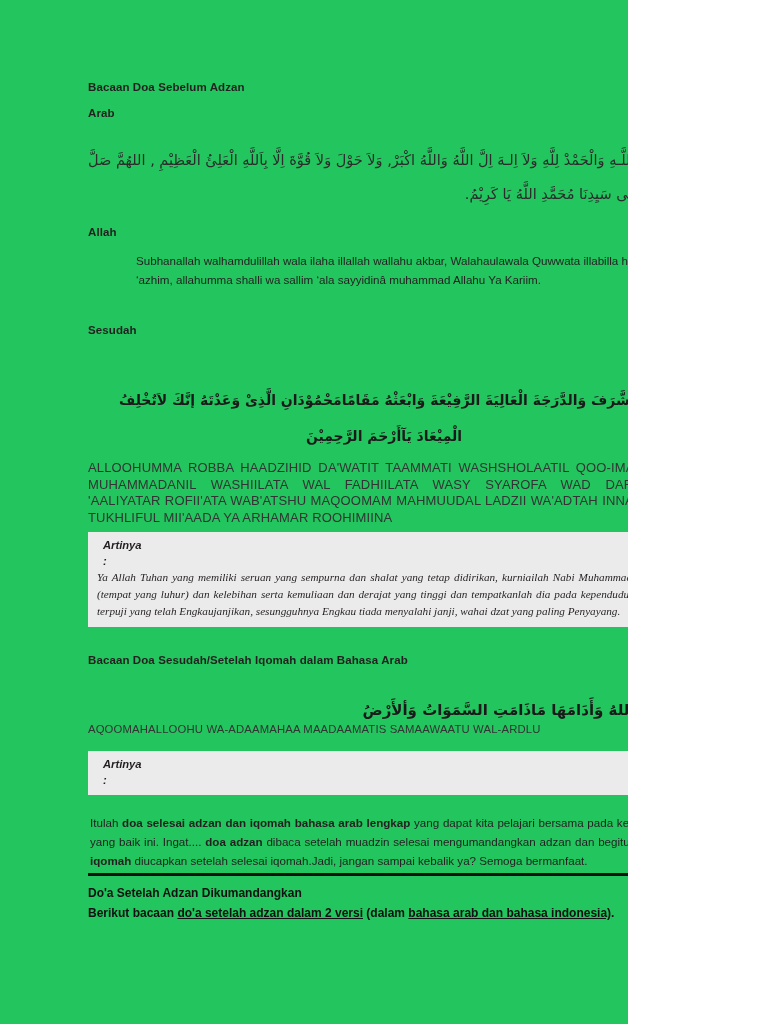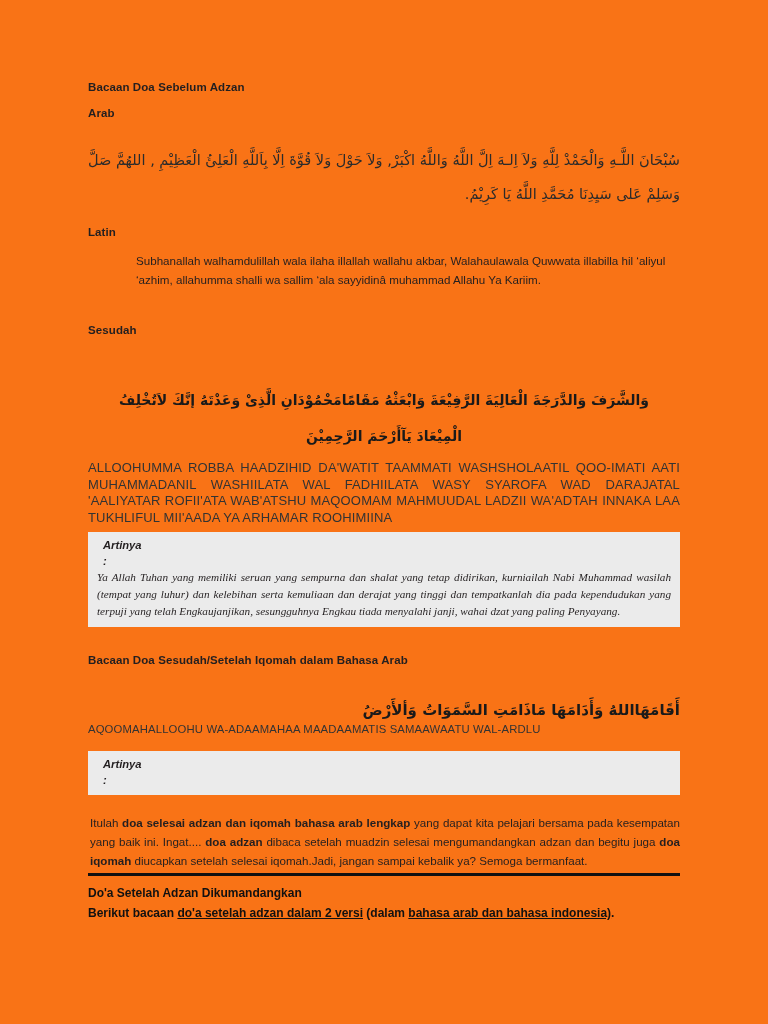--- a/index.html
+++ b/index.html
@@ -10,23 +10,23 @@
   body {
     width: 768px;
     height: 1024px;
     font-family: "Liberation Sans", sans-serif;
     color: #231f20;
     -webkit-font-smoothing: antialiased;
   }
 
   .page {
     position: relative;
-    width: 768px;
+    width: 628px;
     height: 1024px;
-    background: #f97316;
+    background: #22c55e;
     overflow: hidden;
   }
 
   .content {
     position: absolute;
     left: 88px;
     top: 80px;
     width: 592px;
   }
 
@@ -190,21 +190,21 @@
 
     <div class="sp-22"></div>
 
     <div class="arabic-block">
       <div class="arabic-line">سُبْحَانَ اللَّـهِ وَالْحَمْدْ لِلَّهِ وَلاَ اِلـهَ اِلَّ اللَّهُ وَاللَّهُ اكْبَرْ, وَلاَ حَوْلَ وَلاَ قُوَّةَ اِلَّا بِاَللَّهِ الْعَلِئُ الْعَظِيْمِ , اللهُمَّ صَلَّ</div>
       <div class="arabic-line">وَسَلِمْ عَلى سَيِدِنَا مُحَمَّدِ اللَّهُ يَا كَرِيْمُ.</div>
     </div>
 
     <div class="sp-14"></div>
 
-    <div class="heading">Latin</div>
+    <div class="heading">Allah</div>
 
     <div class="sp-10"></div>
 
     <div class="latin-para">Subhanallah walhamdulillah wala ilaha illallah wallahu akbar, Walahaulawala Quwwata illabilla hil ‘aliyul ‘azhim, allahumma shalli wa sallim ‘ala sayyidinâ muhammad Allahu Ya Kariim.</div>
 
     <div class="sp-34"></div>
 
     <div class="heading">Sesudah</div>
 
     <div class="sp-44"></div>

